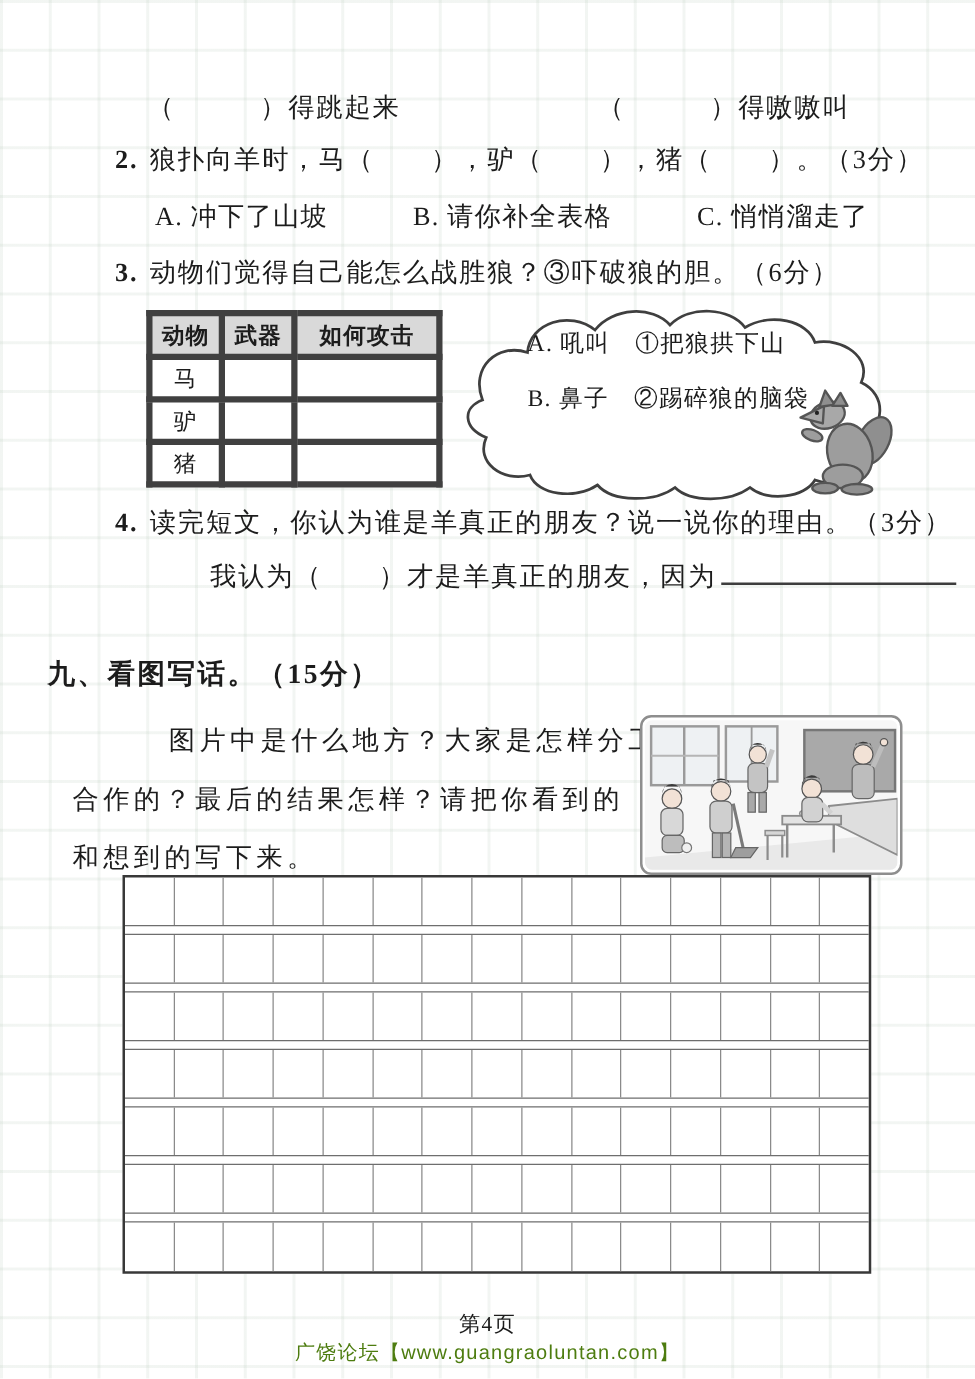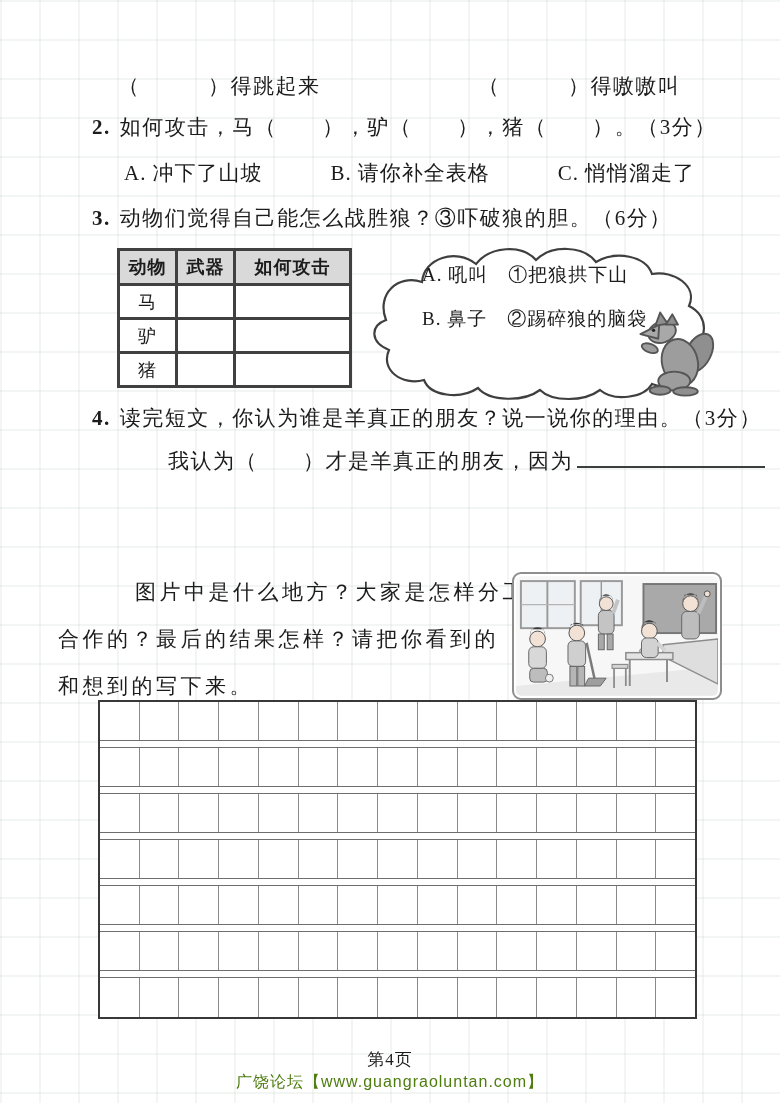--- a/index.html
+++ b/index.html
@@ -22,21 +22,21 @@
   .qtext { font-size:21px; letter-spacing:1.5px; white-space:nowrap; }
   .qnum { font-weight:bold; margin-right:9px; }
 
   
   .opts { display:flex; gap:68px; font-size:21px; letter-spacing:1px;text-align:center; }
   .opt .ol { margin-right:6px; }
 
   
   table.anstable { border-collapse:collapse; background:#fff; }
   table.anstable th, table.anstable td {
-    border:3px solid #404040; font-size:18px; letter-spacing:1px;
+    border:5px solid #404040; font-size:18px; letter-spacing:1px;
     text-align:center; vertical-align:middle;
   }
   table.anstable { border:2px solid #3c3c3c; }
   table.anstable th { background:#d9d9d9; font-weight:bold; height:35px; }
   table.anstable td { height:34px; font-weight:500; }
   .col-animal { width:58px; } .col-weapon { width:58px; } .col-attack { width:116px; }
 
   
   .cloud-wrap { width:352px; height:164px; }
   .cloud-line { position:absolute; left:60px; font-size:19px; letter-spacing:1px; white-space:nowrap; }
@@ -68,21 +68,21 @@
 </style>
 </head>
 <body>
 
 <div class="page">
 
   <div class="abs qtext" style="top:72px; left:118px;">（　　　）得跳起来</div>
   <div class="abs qtext" style="top:72px; left:478px;">（　　　）得嗷嗷叫</div>
 
   <div class="abs qtext" style="top:113px; left:92px;">
-    <span class="qnum">2.</span><span>如何攻击，马（　　），驴（　　），猪（　　）。（3分）</span>
+    <span class="qnum">2.</span><span>狼扑向羊时，马（　　），驴（　　），猪（　　）。（3分）</span>
   </div>
   <div class="abs opts" style="top:159px; left:124px;">
     <span class="opt"><span class="ol">A.</span><span>冲下了山坡</span></span>
     <span class="opt"><span class="ol">B.</span><span>请你补全表格</span></span>
     <span class="opt"><span class="ol">C.</span><span>悄悄溜走了</span></span>
   </div>
 
   <div class="abs qtext" style="top:204px; left:92px;">
     <span class="qnum">3.</span><span>动物们觉得自己能怎么战胜狼？③吓破狼的胆。（6分）</span>
   </div>
@@ -150,20 +150,23 @@
     </svg>
   </div>
 
   <div class="abs qtext" style="top:404px; left:92px;">
     <span class="qnum">4.</span><span>读完短文，你认为谁是羊真正的朋友？说一说你的理由。（3分）</span>
   </div>
   <div class="abs qtext" style="top:447px; left:168px;">
     <span>我认为（　　）才是羊真正的朋友，因为</span><span class="ansline"></span>
   </div>
 
+  <div class="abs sec9" style="top:524px; left:38px;">
+    <span>九、</span><span>看图写话。（15分）</span>
+  </div>
   <div class="abs prompt-line" style="top:578px; left:135px;">图片中是什么地方？大家是怎样分工</div>
   <div class="abs prompt-line" style="top:625px; left:58px;">合作的？最后的结果怎样？请把你看到的</div>
   <div class="abs prompt-line" style="top:672px; left:58px;">和想到的写下来。</div>
 
   <div class="abs illus-frame" style="top:572px; left:512px;">
     <svg viewBox="0 0 206 122">
       <rect x="0" y="0" width="206" height="122" fill="#f7f7f7"></rect>
       <polygon points="0,122 206,122 206,92 0,112" fill="#e9e9e9"></polygon>
 
       <rect x="5" y="5" width="55" height="48" fill="#eef1f3" stroke="#9a9a9a" stroke-width="2"></rect>

